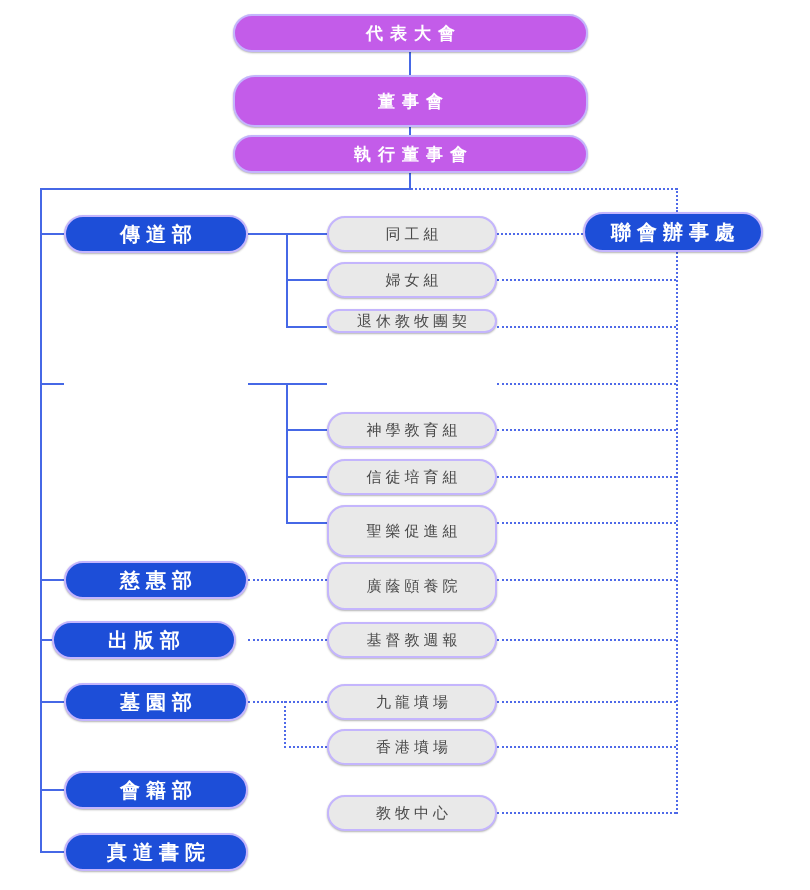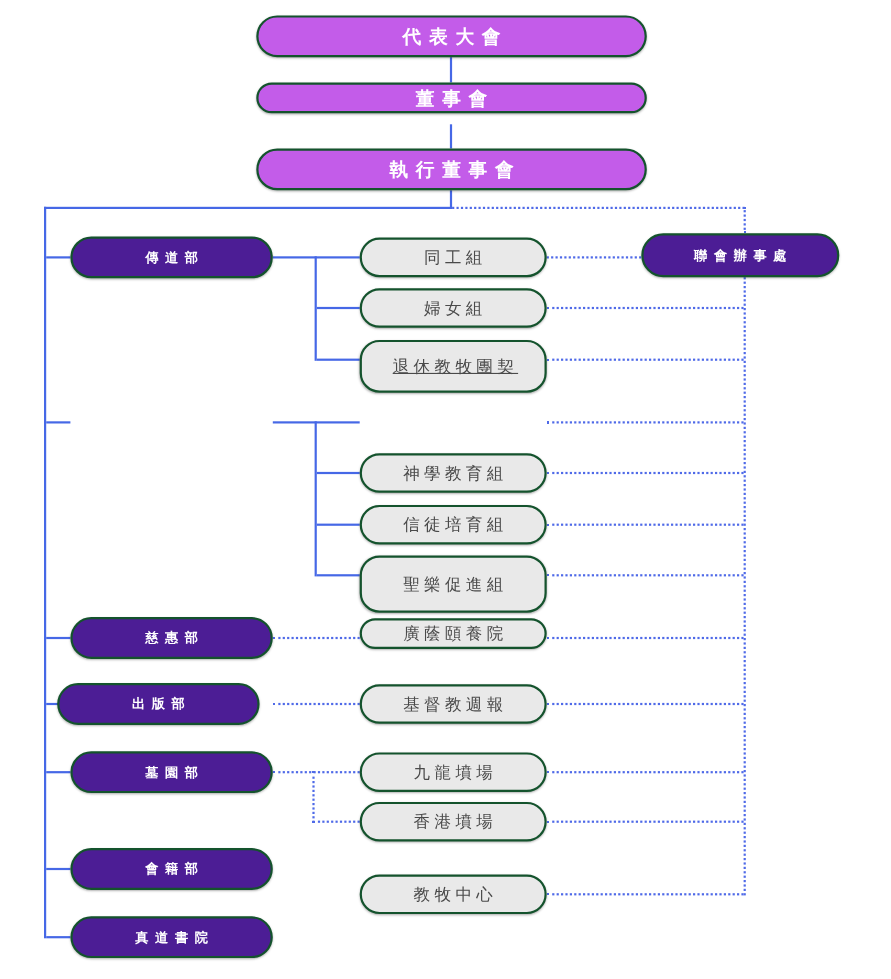--- a/index.html
+++ b/index.html
@@ -10,38 +10,38 @@
     background:#ffffff;
     font-family:"Liberation Sans", sans-serif;
     overflow:hidden;
   }
   .box{
     position:absolute;
     display:flex;
     align-items:center;
     justify-content:center;
     box-sizing:border-box;
-    border:2px solid #14532d;
+    border:2px solid #c4b5fd;
     border-radius:22px;
     box-shadow:0 1px 2px rgba(0,0,0,0.30);
     white-space:nowrap;
   }
   .purple-top{
     background:#c35ce9;
     color:#ffffff;
     font-weight:bold;
     font-size:17px;
     letter-spacing:7px;
     text-indent:7px;
   }
   .purple{
-    background:#4c1d95;
+    background:#1d4ed8;
     color:#ffffff;
     font-weight:bold;
-    font-size:12px;
+    font-size:20px;
     letter-spacing:6px;
     text-indent:6px;
   }
   .gray{
     background:#e9e9e9;
     color:#4a4a4a;
     font-size:15px;
     letter-spacing:4px;
     text-indent:4px;
     border-radius:18px;
@@ -98,37 +98,37 @@
   <div class="hd" style="left:497px;top:429px;width:179px;"></div>
   <div class="hd" style="left:497px;top:476px;width:179px;"></div>
   <div class="hd" style="left:497px;top:522px;width:179px;"></div>
   <div class="hd" style="left:497px;top:579px;width:179px;"></div>
   <div class="hd" style="left:497px;top:639px;width:179px;"></div>
   <div class="hd" style="left:497px;top:701px;width:179px;"></div>
   <div class="hd" style="left:497px;top:746px;width:179px;"></div>
   <div class="hd" style="left:497px;top:812px;width:179px;"></div>
 
   <div class="box purple-top" style="left:233px;top:14px;width:355px;height:38px;">代表大會</div>
-  <div class="box purple-top" style="left:233px;top:75px;width:355px;height:28px;">董事會</div>
+  <div class="box purple-top" style="left:233px;top:75px;width:355px;height:52px;">董事會</div>
   <div class="box purple" style="left:583px;top:212px;width:180px;height:40px;">聯會辦事處</div>
 
   <div class="box purple-top" style="left:233px;top:135px;width:355px;height:38px;">執行董事會</div>
 
   <div class="box purple" style="left:64px;top:215px;width:184px;height:38px;">傳道部</div>
   <div class="box purple" style="left:64px;top:561px;width:184px;height:38px;">慈惠部</div>
   <div class="box purple" style="left:52px;top:621px;width:184px;height:38px;">出版部</div>
   <div class="box purple" style="left:64px;top:683px;width:184px;height:38px;">墓園部</div>
   <div class="box purple" style="left:64px;top:771px;width:184px;height:38px;">會籍部</div>
   <div class="box purple" style="left:64px;top:833px;width:184px;height:38px;">真道書院</div>
 
   <div class="box gray" style="left:327px;top:216px;width:170px;height:36px;">同工組</div>
   <div class="box gray" style="left:327px;top:262px;width:170px;height:36px;">婦女組</div>
-  <div class="box gray" style="left:327px;top:309px;width:170px;height:48px;text-decoration:underline;">退休教牧團契</div>
+  <div class="box gray" style="left:327px;top:309px;width:170px;height:24px;">退休教牧團契</div>
   <div class="box gray" style="left:327px;top:412px;width:170px;height:36px;">神學教育組</div>
   <div class="box gray" style="left:327px;top:459px;width:170px;height:36px;">信徒培育組</div>
   <div class="box gray" style="left:327px;top:505px;width:170px;height:52px;">聖樂促進組</div>
-  <div class="box gray" style="left:327px;top:562px;width:170px;height:28px;">廣蔭頤養院</div>
+  <div class="box gray" style="left:327px;top:562px;width:170px;height:48px;">廣蔭頤養院</div>
   <div class="box gray" style="left:327px;top:622px;width:170px;height:36px;">基督教週報</div>
   <div class="box gray" style="left:327px;top:684px;width:170px;height:36px;">九龍墳場</div>
   <div class="box gray" style="left:327px;top:729px;width:170px;height:36px;">香港墳場</div>
   <div class="box gray" style="left:327px;top:795px;width:170px;height:36px;">教牧中心</div>
 
 </div>
 
 </body></html>

